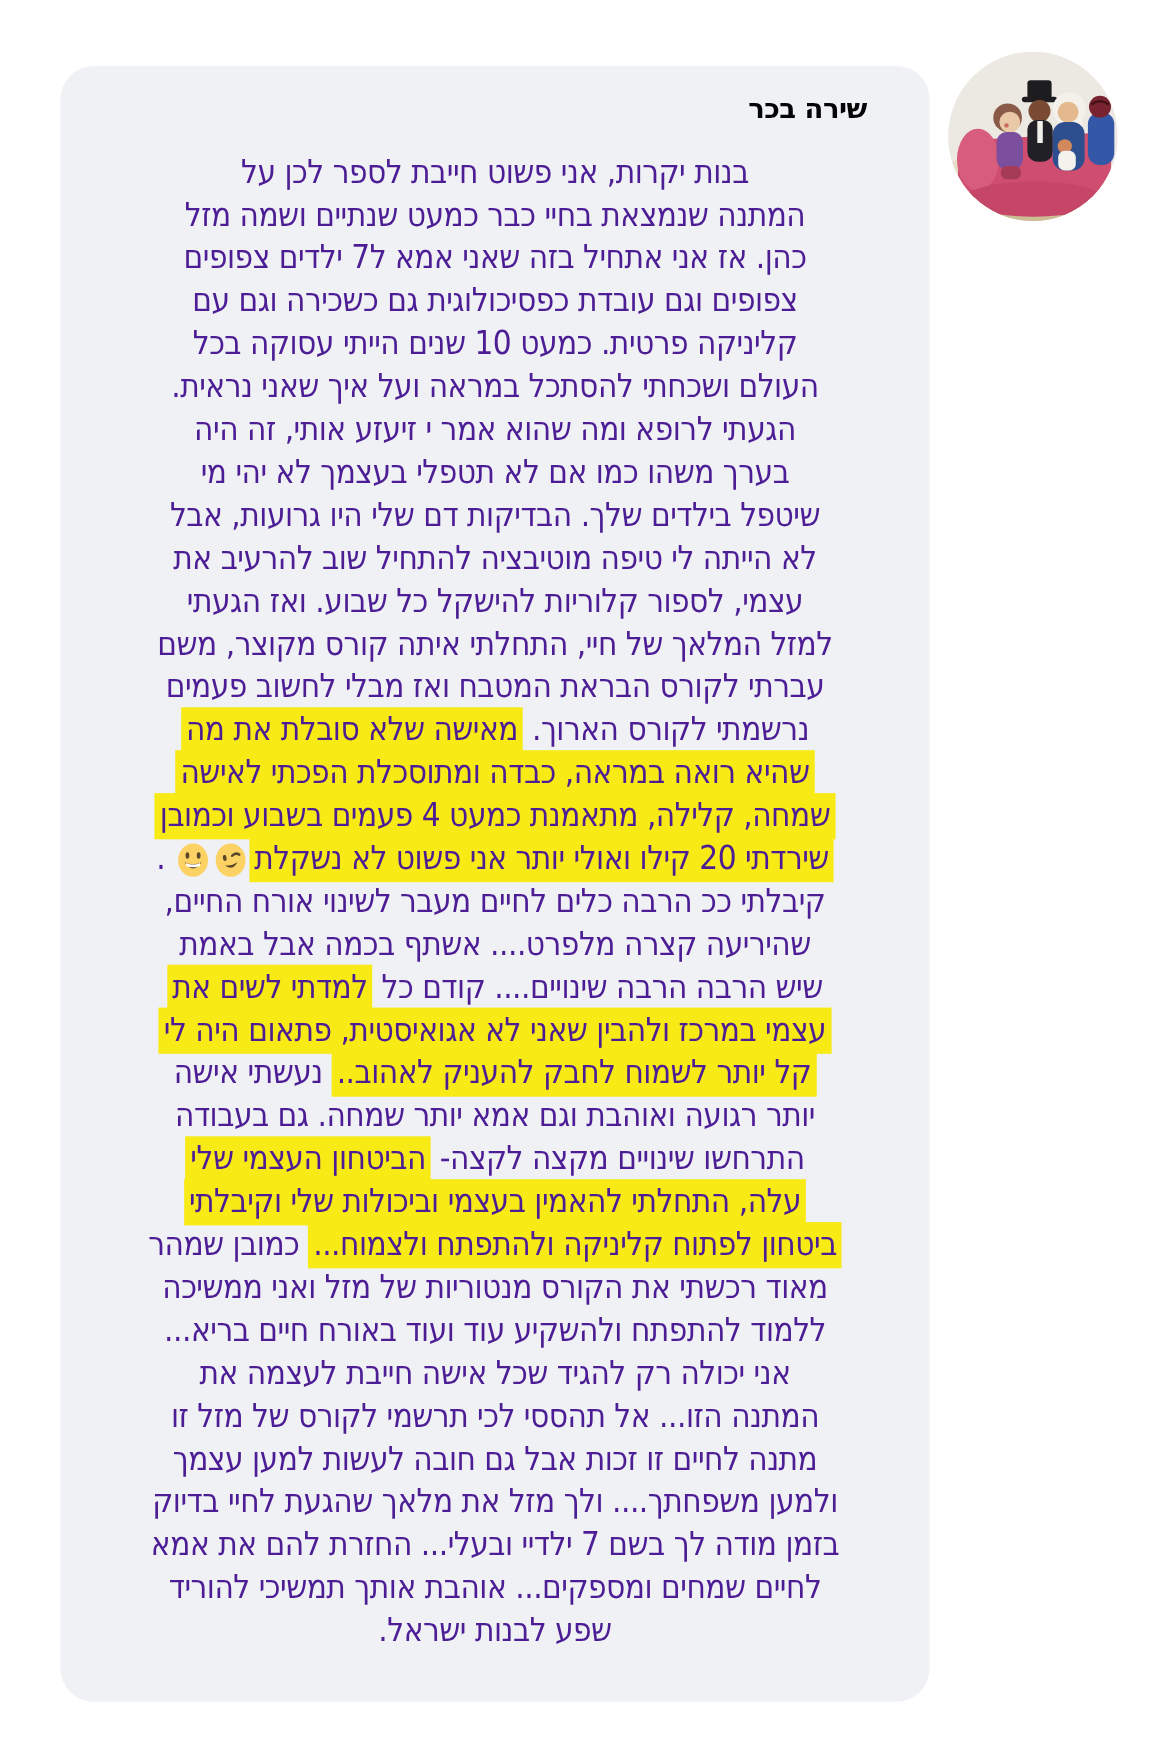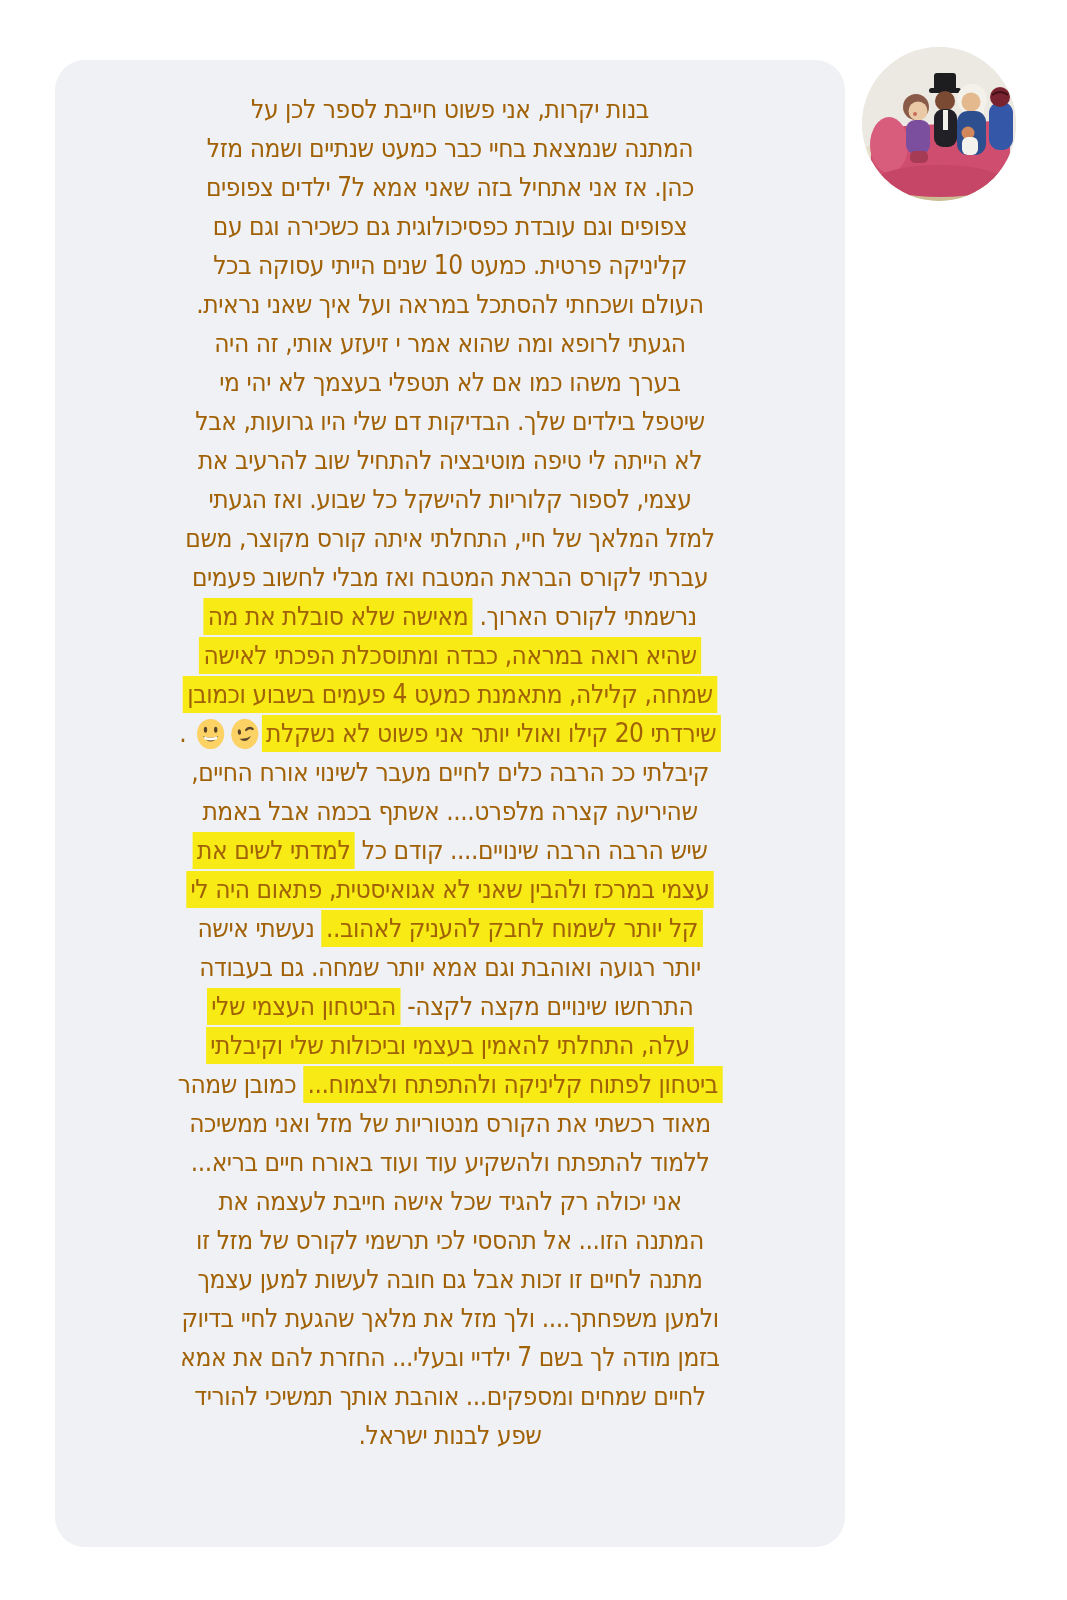--- a/index.html
+++ b/index.html
@@ -9,38 +9,39 @@
   }
   .bubble{
     position:absolute;left:55px;top:60px;width:790px;height:1487px;
     background:#eff1f4;border-radius:30px;box-sizing:border-box;
     padding:22px 25px 40px 25px;direction:rtl;
   }
   .commenter-name{
     text-align:right;padding-right:32px;font-weight:bold;font-size:25px;
     color:#050505;line-height:33px;letter-spacing:-0.5px;
   }
-  .post-body{margin-top:8px;color:#a16207;font-size:26px;}
+  .post-body{margin-top:22px;color:#4c1d95;font-size:30px;}
   .line{
     height:39px;line-height:39px;text-align:center;white-space:nowrap;
     transform:scaleX(0.9);transform-origin:50% 50%;letter-spacing:-0.5px;
   }
   .hl{background:#f7ea15;padding:3px 5px 4px 5px;}
   .emoji{vertical-align:-9px;margin:0 2px;}
   .avatar{
     position:absolute;left:862px;top:47px;width:154px;height:154px;border-radius:50%;
     overflow:hidden;background:#ece9e4;cursor:pointer;
   }
 </style>
 </head>
 <body>
 
 <div class="canvas">
 
   <div class="bubble">
+    <div class="commenter-name">שירה בכר</div>
     <div class="post-body" id="post-body">
         <div class="line"><span>בנות יקרות, אני פשוט חייבת לספר לכן על</span></div>
         <div class="line"><span>המתנה שנמצאת בחיי כבר כמעט שנתיים ושמה מזל</span></div>
         <div class="line"><span>כהן. אז אני אתחיל בזה שאני אמא ל7 ילדים צפופים</span></div>
         <div class="line"><span>צפופים וגם עובדת כפסיכולוגית גם כשכירה וגם עם</span></div>
         <div class="line"><span>קליניקה פרטית. כמעט 10 שנים הייתי עסוקה בכל</span></div>
         <div class="line"><span>העולם ושכחתי להסתכל במראה ועל איך שאני נראית.</span></div>
         <div class="line"><span>הגעתי לרופא ומה שהוא אמר י זיעזע אותי, זה היה</span></div>
         <div class="line"><span>בערך משהו כמו אם לא תטפלי בעצמך לא יהי מי</span></div>
         <div class="line"><span>שיטפל בילדים שלך. הבדיקות דם שלי היו גרועות, אבל</span></div>

